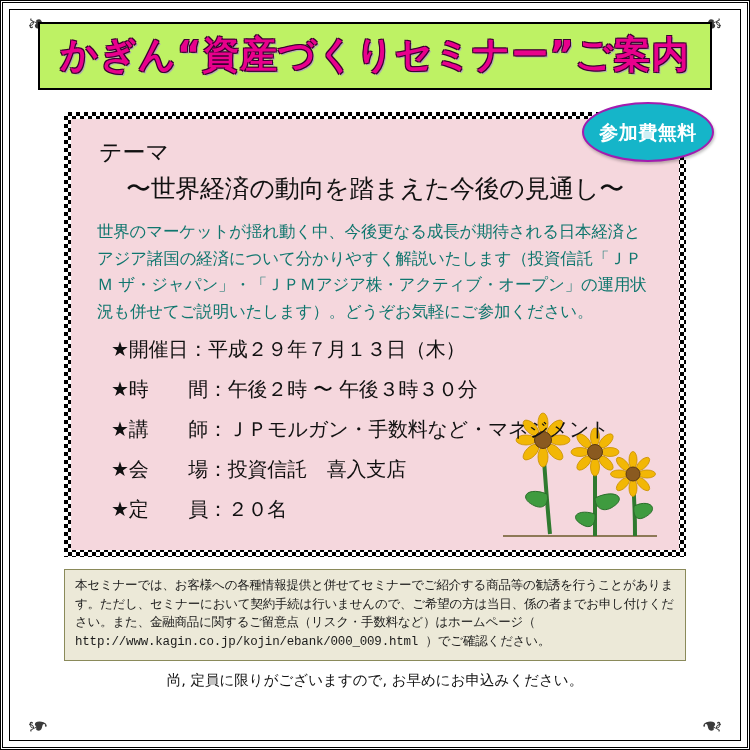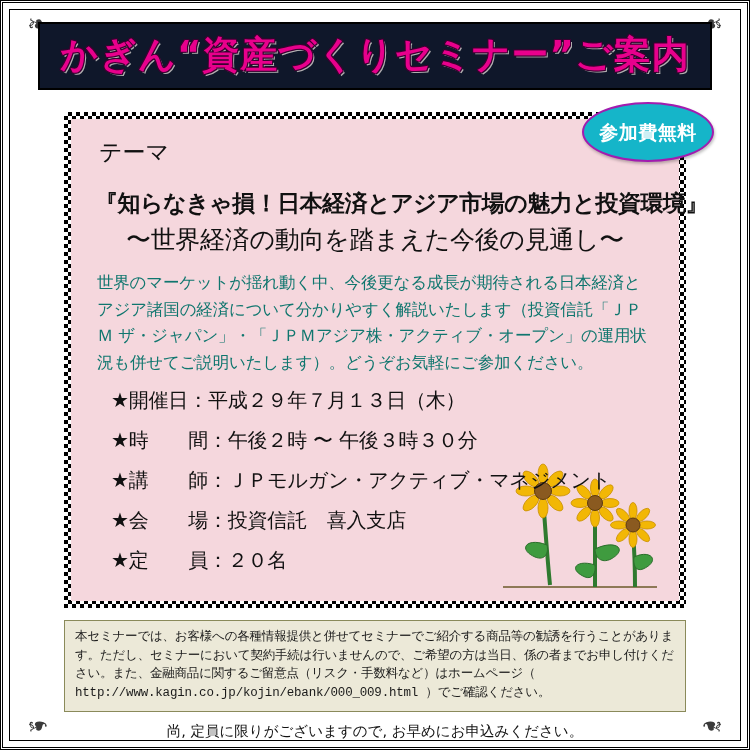--- a/index.html
+++ b/index.html
@@ -49,21 +49,21 @@
     border: 1px solid #000000;
     padding: 8px 10px;
     display: flex;
     flex-direction: column;
   }
 
   
   .title-bar {
     margin: 4px 18px 0 18px;
     border: 2px solid #000000;
-    background: #0f172a;
+    background: #bef264;
     padding: 6px 4px 8px 4px;
     text-align: center;
   }
   .title-text {
     font-family: "DejaVu Sans", sans-serif;
     font-size: 37px;
     font-weight: bold;
     letter-spacing: 1px;
     color: #e8008c;
     text-shadow:
@@ -109,21 +109,21 @@
     background: #f5d7dd;
     padding: 16px 24px 14px 24px;
     min-height: 384px;
     box-sizing: border-box;
   }
 
   .theme-label {
     font-family: Liberation Serif, serif;
     font-size: 23px;
     color: #111111;
-    margin: 2px 0 20px 4px;
+    margin: 2px 0 0 4px;
   }
   .theme-main {
     font-family: "DejaVu Sans", sans-serif;
     font-size: 23px;
     font-weight: bold;
     color: #111111;
     text-align: center;
     letter-spacing: -0.5px;
     white-space: nowrap;
   }
@@ -206,29 +206,28 @@
     <div class="title-bar">
       <div class="title-text">かぎん“資産づくりセミナー”ご案内</div>
     </div>
 
     <div class="badge">参加費無料</div>
 
     <div class="panel-wrap">
       <div class="panel">
 
         <div class="theme-label">テーマ</div>
-        <div class="theme-main">『知らなきゃ損！日本経済とアジア市場の魅力と投資環境』</div>
         <div class="theme-sub">〜世界経済の動向を踏まえた今後の見通し〜</div>
 
         <div class="body-text">世界のマーケットが揺れ動く中、今後更なる成長が期待される日本経済とアジア諸国の経済について分かりやすく解説いたします（投資信託「ＪＰＭ ザ・ジャパン」・「ＪＰＭアジア株・アクティブ・オープン」の運用状況も併せてご説明いたします）。どうぞお気軽にご参加ください。</div>
 
         <div class="details">
           <div class="detail-row">★開催日：平成２９年７月１３日（木）</div>
           <div class="detail-row">★時　　間：午後２時 〜 午後３時３０分</div>
-          <div class="detail-row">★講　　師：ＪＰモルガン・アクティブ・マネジメント</div>
+          <div class="detail-row">★講　　師：ＪＰモルガン・手数料など・マネジメント</div>
           <div class="detail-row">★会　　場：投資信託　喜入支店</div>
           <div class="detail-row">★定　　員：２０名</div>
         </div>
 
         <svg class="flowers" viewBox="0 0 170 150" xmlns="http://www.w3.org/2000/svg">
 
           <path d="M8 142 H162" stroke="#6b5a2a" stroke-width="1.5" fill="none"></path>
 
           <path d="M55 140 C52 110, 50 80, 48 52" stroke="#2f7a2f" stroke-width="4" fill="none"></path>
           <path d="M100 142 C100 112, 100 86, 100 66" stroke="#2f7a2f" stroke-width="4" fill="none"></path>

